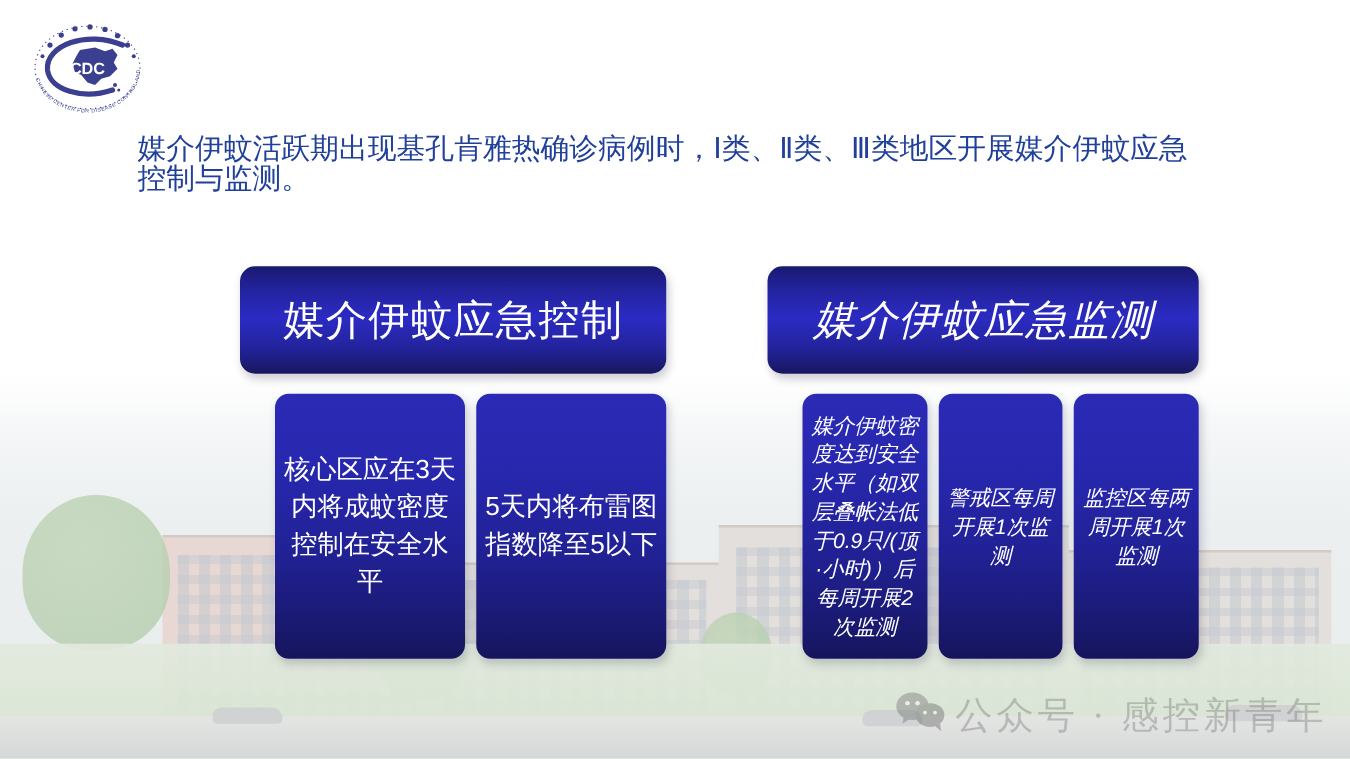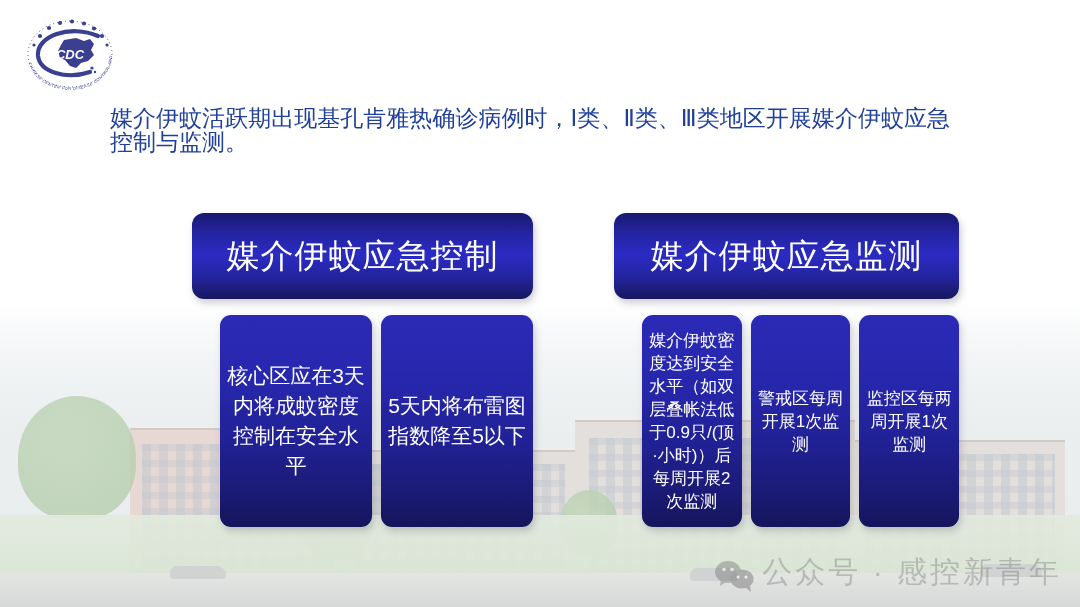--- a/index.html
+++ b/index.html
@@ -69,21 +69,20 @@
     border-radius: 7px 9px 4px 4px;
     background: rgba(206,208,210,0.9);
   }
 
   
   .header {
     position: absolute;
     left: 0; top: 0;
     width: 1080px; height: 100px;
     z-index: 5;
-    font-style: italic;
   }
   .logo {
     position: absolute;
     left: 18px; top: 14px;
     width: 104px; height: 78px;
   }
   .page-title {
     position: absolute;
     left: 148px;
     top: 25px;
@@ -108,21 +107,21 @@
     text-align: justify;
   }
 
   
   .col {
     position: absolute;
     z-index: 6;
     padding-left: 44px;
   }
   .col-left  { left: 148px; top: 213px; width: 341px; }
-  .col-right { left: 570px; top: 213px; width: 345px; }
+  .col-right { left: 570px; top: 213px; width: 345px; font-style: italic; }
 
   .group-header {
     height: 86px;
     border-radius: 12px;
     background: linear-gradient(to bottom,
         #191970 0%,
         #23239e 22%,
         #2b2bc4 48%,
         #23239c 76%,
         #17175e 100%);
@@ -169,23 +168,24 @@
   .col-left .card-text  { font-size: 21px; line-height: 30px; }
   .col-right .card-text { font-size: 17px; line-height: 23px; }
 
   
   .watermark {
     position: absolute;
     right: 18px;
     bottom: 14px;
     z-index: 8;
     display: flex;
-    align-items: flex-end;
+    align-items: flex-start;
     gap: 6px;
     opacity: 0.40;
+    font-family: Liberation Serif, serif;
   }
   .wm-icon { width: 42px; height: 34px; position: relative; }
   .wm-text {
     font-size: 30px;
     color: #7a7a7a;
     letter-spacing: 3px;
     white-space: nowrap;
   }
 </style>
 </head>

